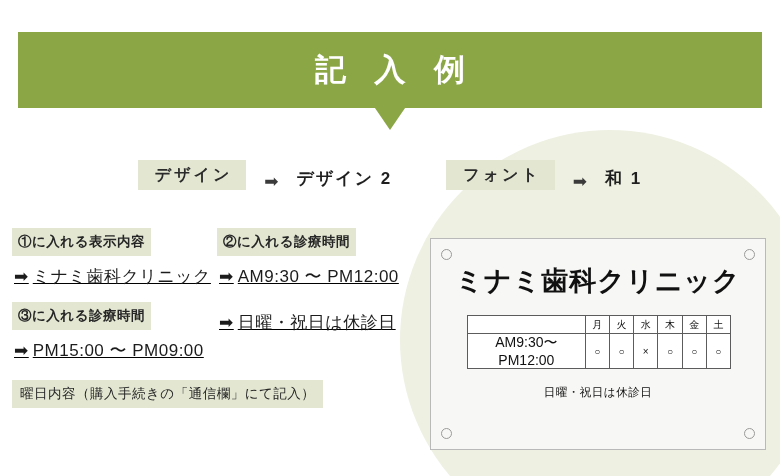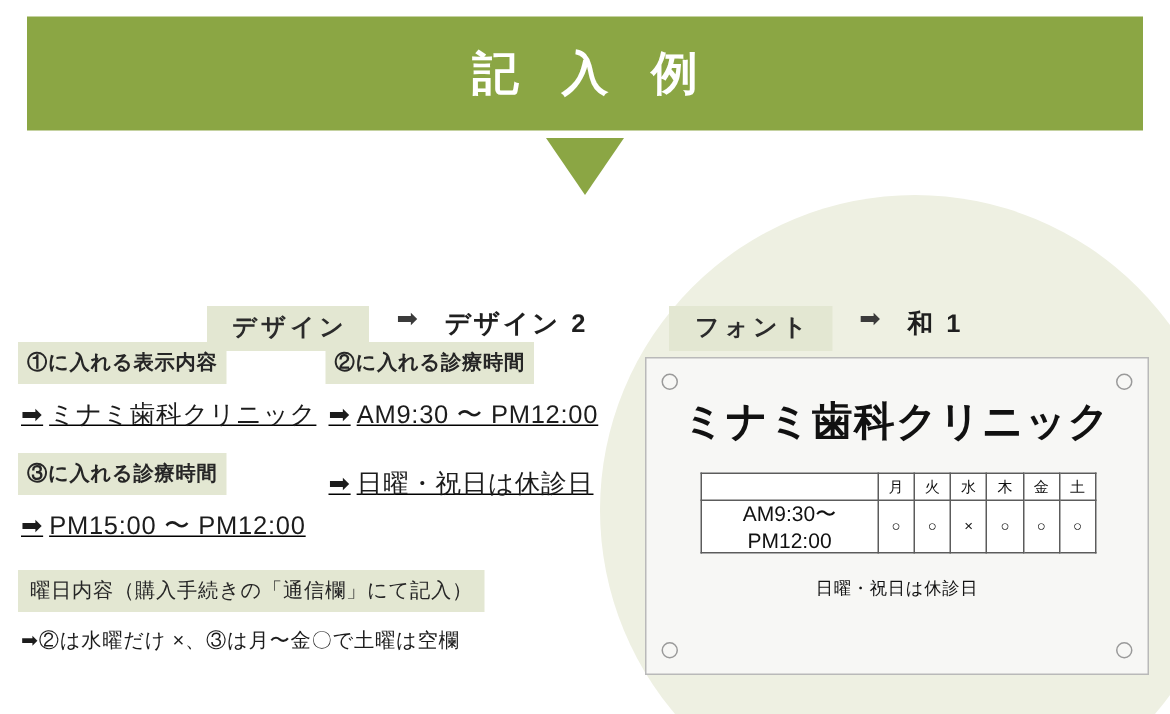--- a/index.html
+++ b/index.html
@@ -29,21 +29,21 @@
     height: 420px;
     border-radius: 50%;
     background: #eef0e2;
     z-index: 0;
   }
 
   
   .banner {
     position: absolute;
     left: 18px;
-    top: 11px;
+    top: 32px;
     width: 744px;
     height: 76px;
     background: #8ba644;
     z-index: 2;
   }
   .banner-title {
     color: #ffffff;
     font-size: 31px;
     font-weight: bold;
     letter-spacing: 10px;
@@ -66,23 +66,22 @@
 
   
   .select-row {
     position: absolute;
     left: 0;
     top: 160px;
     width: 780px;
     z-index: 3;
     display: flex;
     justify-content: center;
-    align-items: flex-start;
+    align-items: flex-end;
     gap: 18px;
-    margin-top: 44px;
   }
   .pill {
     background: #e3e7d2;
     color: #2b2b2b;
     font-size: 16px;
     font-weight: bold;
     letter-spacing: 3px;
     padding: 6px 14px 6px 17px;
     line-height: 1.1;
   }
@@ -268,37 +267,34 @@
       <div class="cell">
         <div><span class="cell-head">②に入れる診療時間</span></div>
         <div class="cell-body">
           <span class="ar">➡</span><span>AM9:30 〜 PM12:00</span>
         </div>
       </div>
 
       <div class="cell">
         <div><span class="cell-head">③に入れる診療時間</span></div>
         <div class="cell-body">
-          <span class="ar">➡</span><span>PM15:00 〜 PM12:00</span>
+          <span class="ar">➡</span><span>PM15:00 〜 PM09:00</span>
         </div>
       </div>
 
       <div class="cell">
         <div class="cell-body">
           <span class="ar">➡</span><span>日曜・祝日は休診日</span>
         </div>
       </div>
 
     </div>
 
     <div>
       <span class="wide-head">曜日内容（購入手続きの「通信欄」にて記入）</span>
-      <div class="wide-body">
-        <span class="ar">➡</span><span>②は水曜だけ ×、③は月〜金〇で土曜は空欄</span>
-      </div>
     </div>
   </div>
 
   <div class="plate">
     <span class="screw tl"></span>
     <span class="screw tr"></span>
     <span class="screw bl"></span>
     <span class="screw br"></span>
 
     <div class="plate-title">ミナミ歯科クリニック</div>

